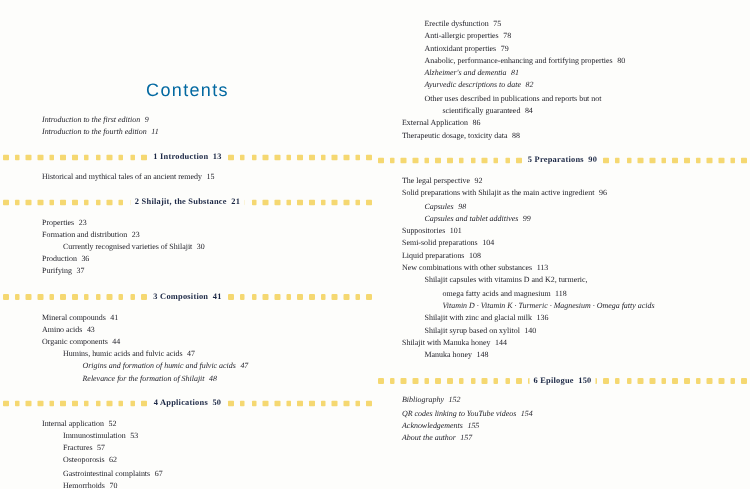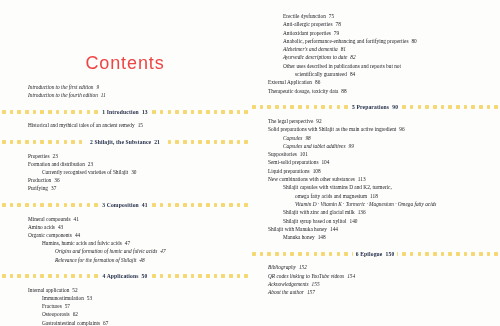--- a/index.html
+++ b/index.html
@@ -18,23 +18,23 @@
     position: relative;
     width: 500px;
     height: 326px;
     background: #fdfdfb;
     box-sizing: border-box;
   }
   .title {
     text-align: center;
     font-family: "Liberation Sans", sans-serif;
     font-weight: 400;
-    font-size: 18px;
+    font-size: 12px;
     letter-spacing: 0.9px;
-    color: #ef4444;
+    color: #0369a1;
     padding-top: 13px;
     margin: 0 0 0 0;
     width: 250px;
   }
   .columns {
     position: absolute;
     top: 0;
     left: 0;
     width: 500px;
     height: 326px;

